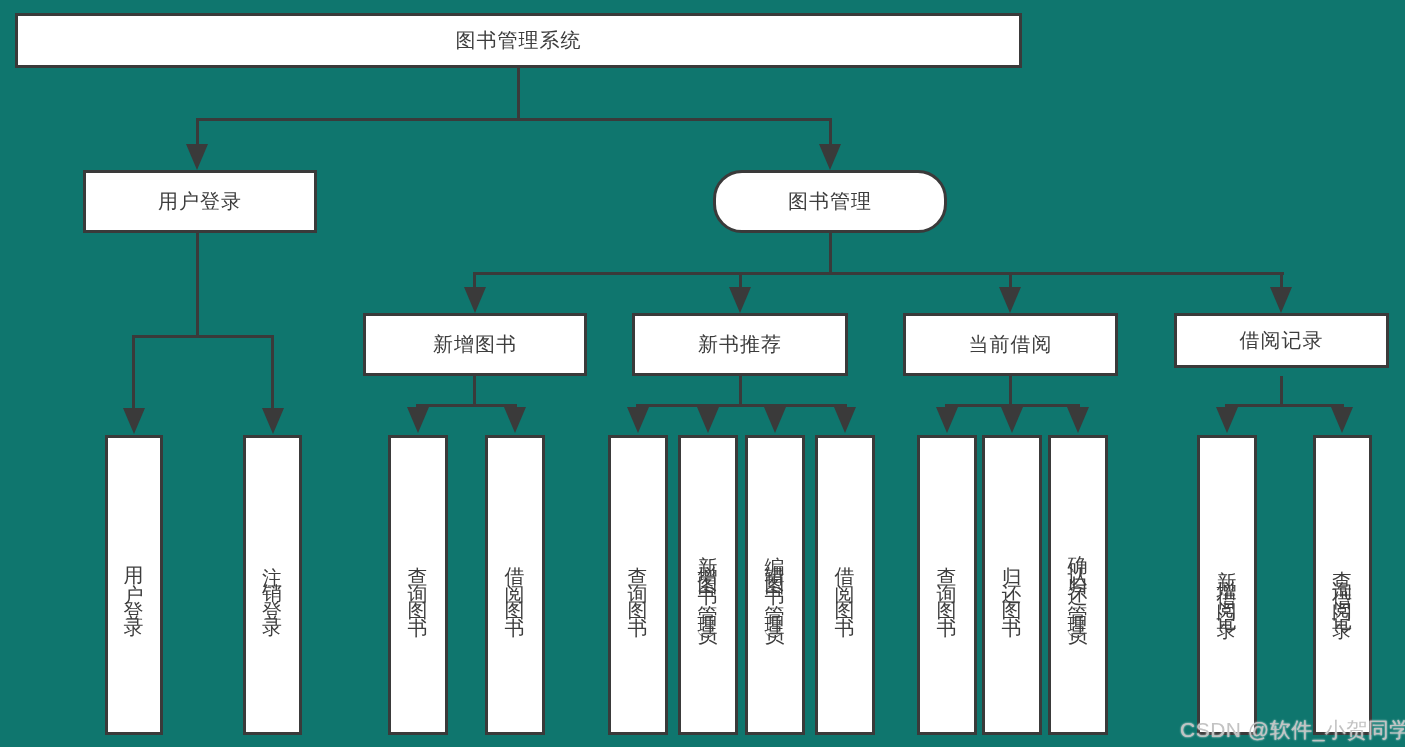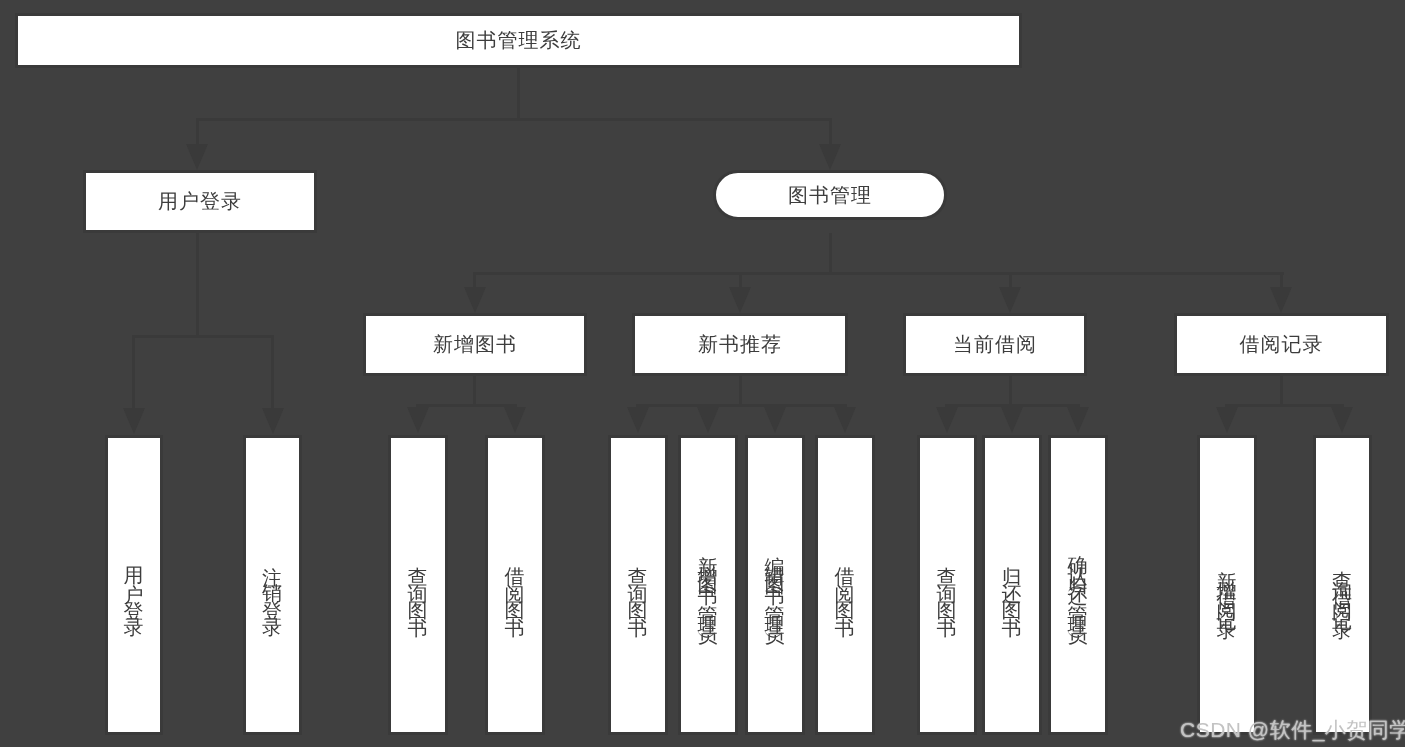--- a/index.html
+++ b/index.html
@@ -1,19 +1,19 @@
 <!DOCTYPE html>
 <html><head>
 <meta charset="utf-8">
 <style>
   html,body{margin:0;padding:0;background:#fff;}
   #canvas{
     position:relative;
     width:1405px;height:747px;
-    background:#404040;
+    background:#0f766e;
     font-family:"Liberation Sans",sans-serif;
     overflow:hidden;
   }
   .box{
     position:absolute;
     box-sizing:border-box;
     border:3px solid #3a3a3a;
     background:#ffffff;
     display:flex;
     align-items:center;
@@ -66,21 +66,21 @@
   <div class="vline" style="left:517px;top:68px;height:52px;"></div>
   <div class="hline" style="left:196px;top:118px;width:636px;"></div>
   <div class="vline" style="left:196px;top:118px;height:28px;"></div>
   <div class="vline" style="left:829px;top:118px;height:28px;"></div>
   <div class="arrow" style="left:186px;top:144px;"></div>
   <div class="arrow" style="left:819px;top:144px;"></div>
 
   <div class="box hbox" style="left:83px;top:170px;width:234px;height:63px;">
     <span class="node-label">用户登录</span>
   </div>
-  <div class="box hbox" style="left:713px;top:170px;width:234px;height:50px;border-radius:29px;">
+  <div class="box hbox" style="left:713px;top:170px;width:234px;height:63px;border-radius:29px;">
     <span class="node-label">图书管理</span>
   </div>
 
   <div class="vline" style="left:196px;top:233px;height:104px;"></div>
   <div class="hline" style="left:132px;top:335px;width:142px;"></div>
   <div class="vline" style="left:132px;top:335px;height:74px;"></div>
   <div class="vline" style="left:271px;top:335px;height:74px;"></div>
   <div class="arrow" style="left:123px;top:408px;"></div>
   <div class="arrow" style="left:262px;top:408px;"></div>
 
@@ -94,24 +94,24 @@
   <div class="arrow" style="left:729px;top:287px;"></div>
   <div class="arrow" style="left:999px;top:287px;"></div>
   <div class="arrow" style="left:1270px;top:287px;"></div>
 
   <div class="box hbox" style="left:363px;top:313px;width:224px;height:63px;">
     <span class="node-label">新增图书</span>
   </div>
   <div class="box hbox" style="left:632px;top:313px;width:216px;height:63px;">
     <span class="node-label">新书推荐</span>
   </div>
-  <div class="box hbox" style="left:903px;top:313px;width:184px;height:63px;">
+  <div class="box hbox" style="left:903px;top:313px;width:215px;height:63px;">
     <span class="node-label">当前借阅</span>
   </div>
-  <div class="box hbox" style="left:1174px;top:313px;width:215px;height:63px;">
+  <div class="box hbox" style="left:1174px;top:313px;width:215px;height:55px;">
     <span class="node-label">借阅记录</span>
   </div>
 
   <div class="vline" style="left:473px;top:376px;height:30px;"></div>
   <div class="hline" style="left:416px;top:404px;width:101px;"></div>
   <div class="arrow" style="left:407px;top:407px;"></div>
   <div class="arrow" style="left:504px;top:407px;"></div>
 
   <div class="vline" style="left:739px;top:376px;height:30px;"></div>
   <div class="hline" style="left:636px;top:404px;width:211px;"></div>

